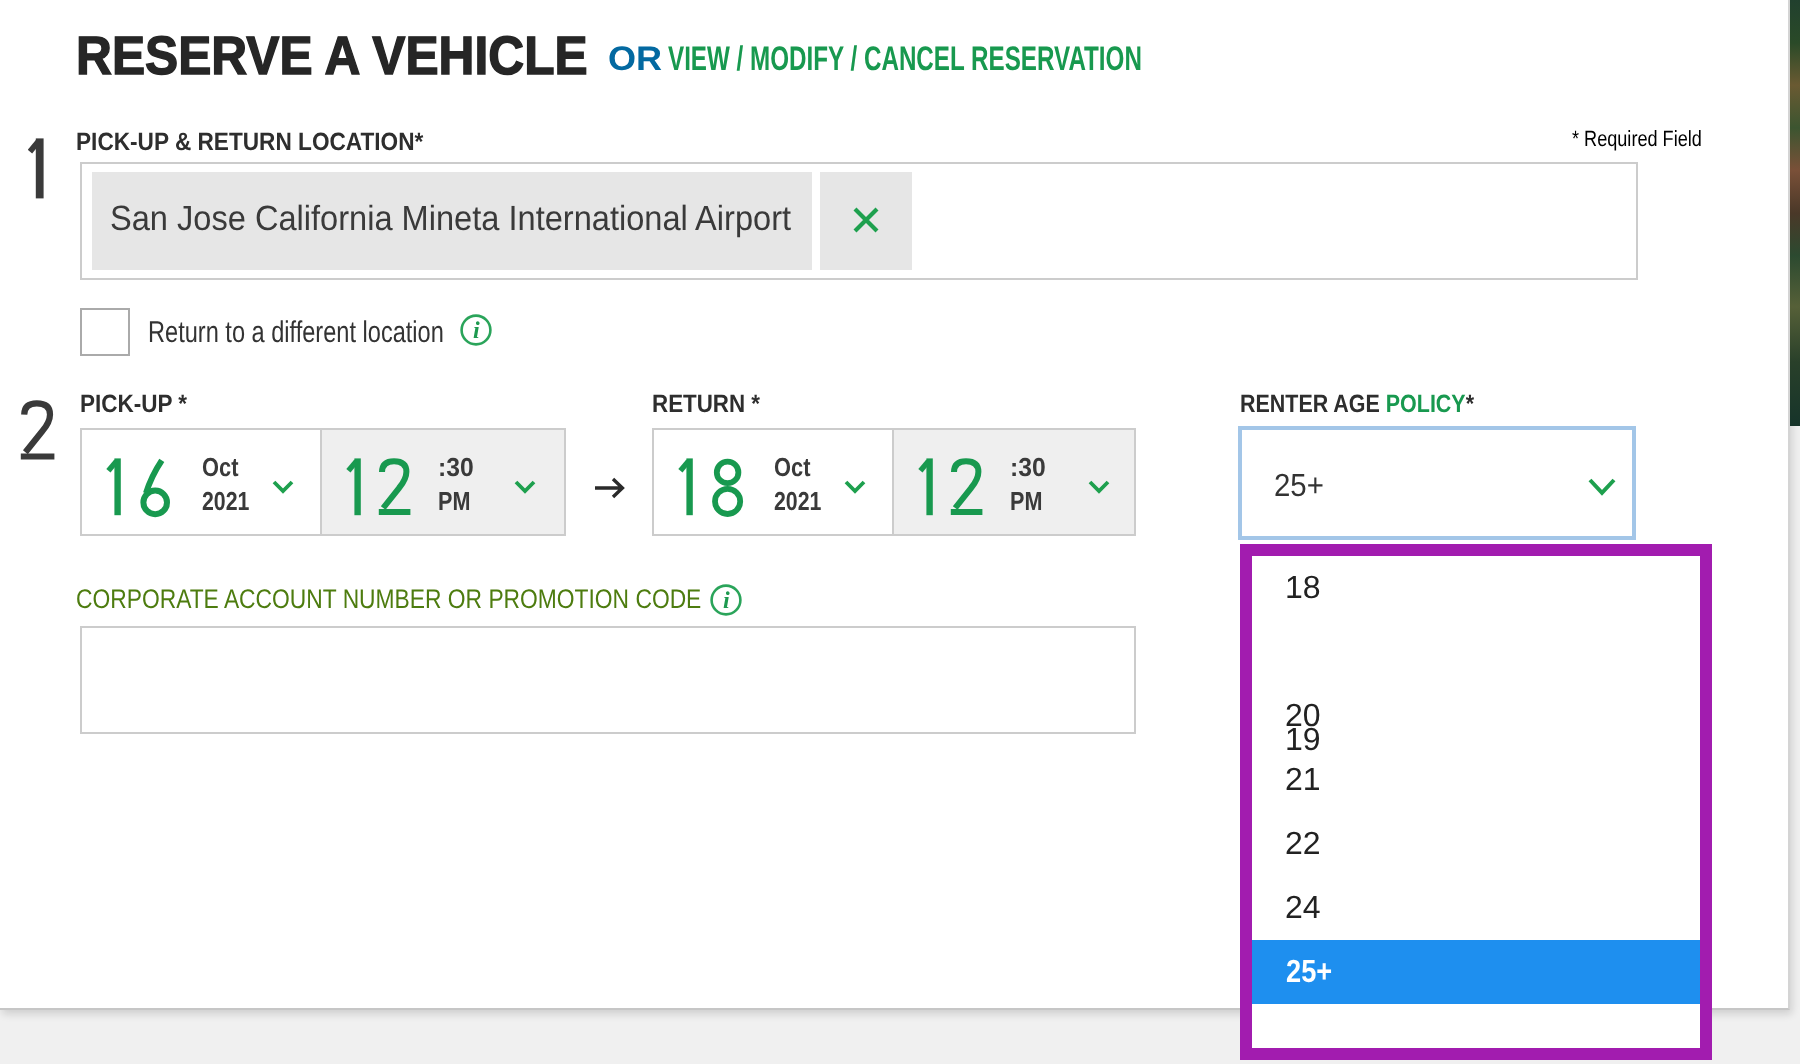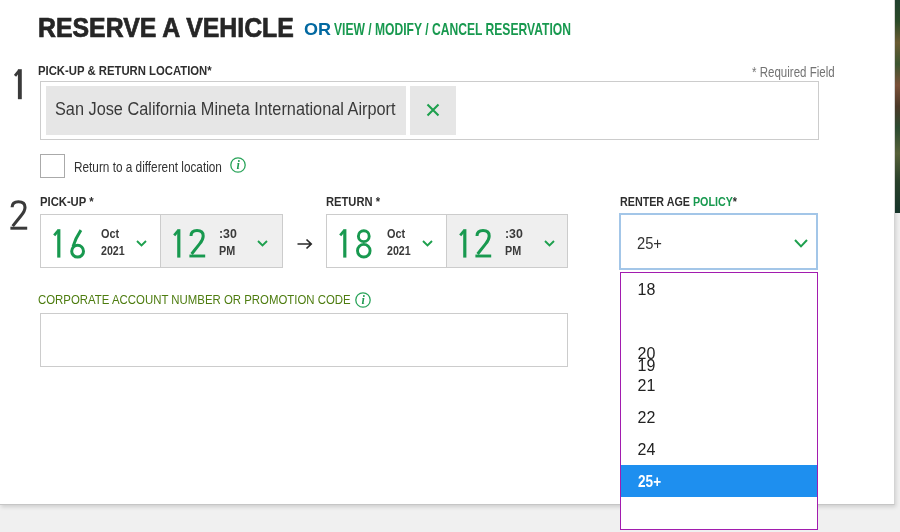--- a/index.html
+++ b/index.html
@@ -9,31 +9,31 @@
   .cx { display:inline-block; transform-origin:0 50%; white-space:nowrap; }
   .card { left:0; top:0; width:895px; height:505px; background:#fff;
           border-right:1px solid #d4d4d4; border-bottom:1px solid #c6c6c6;
           box-shadow:1px 2px 4px rgba(0,0,0,0.14); }
   .photo { right:0; top:0; width:5px; height:213px;
            background:linear-gradient(180deg,#21402e 0%,#2a4a28 10%,#6a5a32 20%,#3c5530 30%,#7a5038 40%,#4a3828 50%,#2c4a30 60%,#566038 72%,#29402a 85%,#16342a 100%); }
   .title { top:13px; font-size:27px; font-weight:bold; color:#262626;
            -webkit-text-stroke:0.7px #262626; }
   .or { color:#0369a1; font-size:17px; font-weight:bold; }
   .link { color:#18994f; font-size:17px; font-weight:bold; }
-  .req { left:752px; top:63.5px; color:#737373; font-size:14px; }
+  .req { left:786px; top:63.5px; color:#000000; font-size:11px; }
   .lbl { font-size:12.5px; font-weight:bold; color:#2e2e2e; }
   .inputbox { border:1px solid #ccc; background:#fff; }
   .pill { background:#e6e6e6; }
   .loctext { font-size:17.5px; color:#3a3a3a; }
   .cb { left:40px; top:154px; width:25px; height:24px; border:1px solid #aaa; background:#fff; }
   .cbl { left:74px; top:158.2px; font-size:15px; color:#333; }
   .stack { font-size:13px; font-weight:bold; color:#3a3a3a; line-height:16.5px; }
   .stack .cx { display:block; }
   .agesel { left:619px; top:213px; width:199px; height:57px; border:2px solid #a3c6e8; background:#fff; }
-  .dd { left:620px; top:272px; width:198px; height:258px; background:#fff; border:1px solid #a21caf; }
+  .dd { left:620px; top:272px; width:236px; height:258px; background:#fff; border:6px solid #a21caf; }
   .dd .opt { height:32px; line-height:34.5px; padding-left:16.5px; font-size:16px; color:#222; }
   .dd .sel { background:#1e8fef; color:#fff; font-weight:bold; }
   svg { display:block; }
 </style>
 </head>
 <body>
   <div class="abs card"></div>
   <div class="abs photo"></div>
 
   <div class="abs title" style="left:37.5px;"><span class="cx" id="t1" style="transform:scaleX(0.92);">RESERVE A VEHICLE</span></div>

